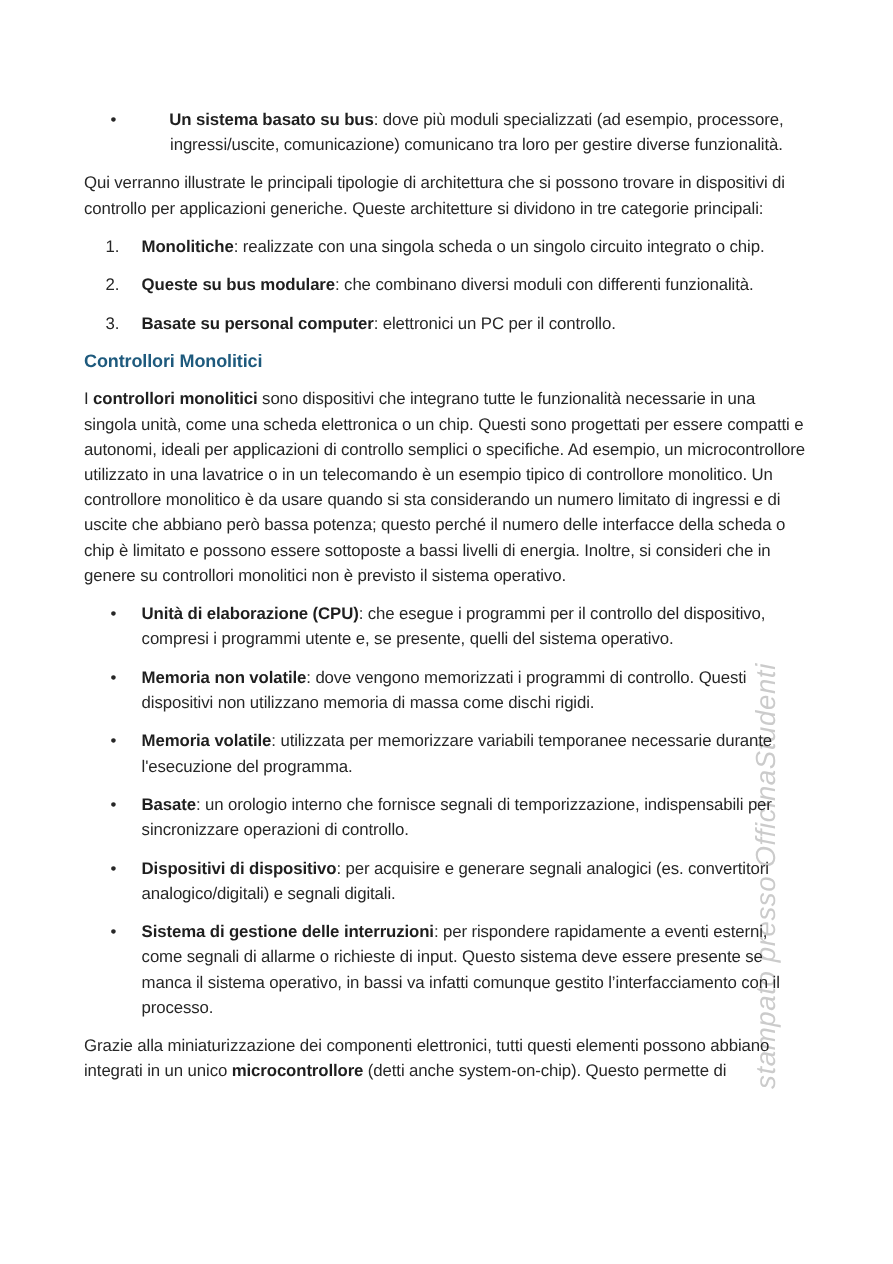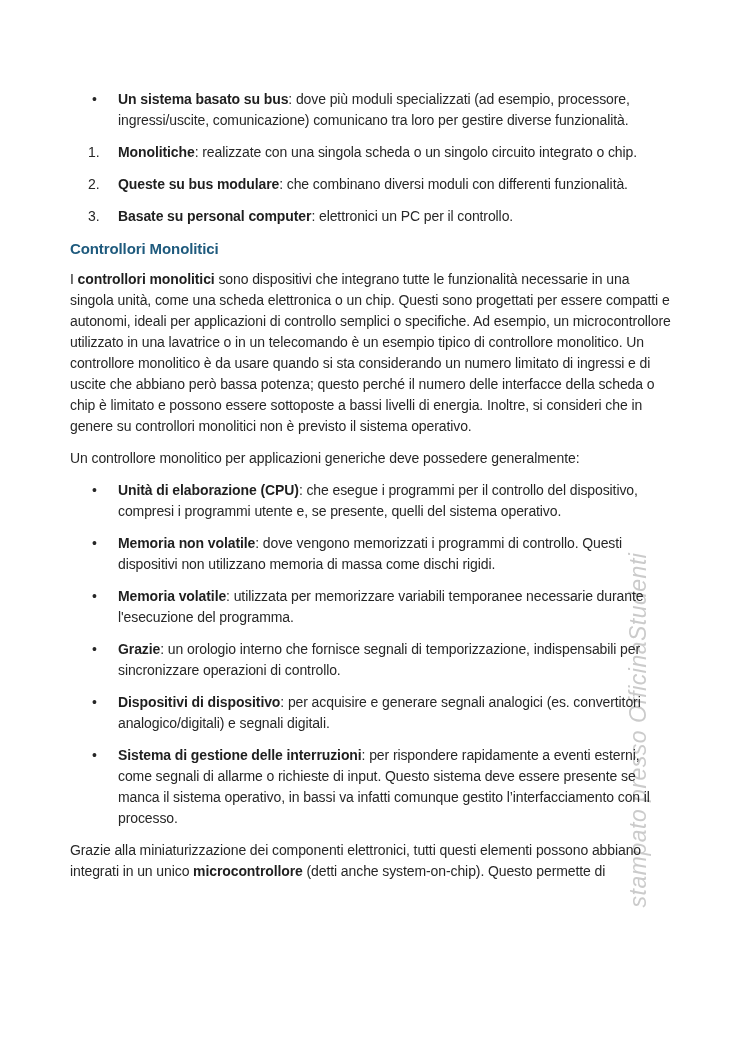--- a/index.html
+++ b/index.html
@@ -24,20 +24,21 @@
     z-index: 2;
     font-size: 14px;
     line-height: 21px;
     letter-spacing: -0.1px;
   }
   .para {
     margin: 0 0 11px 0;
   }
   .first-bullet-block {
     margin-bottom: 15px;
+    text-align: center;
   }
   .li {
     position: relative;
     padding-left: 48px;
     margin: 0 0 11px 0;
   }
   .li .bullet {
     position: absolute;
     left: 22px;
     top: 0;
@@ -85,57 +86,57 @@
 
   <div class="watermark">stampato presso OfficinaStudenti</div>
 
   <div class="content">
 
     <div class="li first-bullet-block">
       <span class="bullet"></span>
       <strong>Un sistema basato su bus</strong><span>: dove più moduli specializzati (ad esempio, processore, ingressi/uscite, comunicazione) comunicano tra loro per gestire diverse funzionalità.</span>
     </div>
 
+    <p class="para">Qui verranno illustrate le principali tipologie di architettura che si possono trovare in dispositivi di controllo per applicazioni generiche. Queste architetture si dividono in tre categorie principali:</p>
 
     <div class="li">
       <span class="num">1.</span>
       <strong>Monolitiche</strong><span>: realizzate con una singola scheda o un singolo circuito integrato o chip.</span>
     </div>
     <div class="li">
       <span class="num">2.</span>
       <strong>Queste su bus modulare</strong><span>: che combinano diversi moduli con differenti funzionalità.</span>
     </div>
     <div class="li">
       <span class="num">3.</span>
       <strong>Basate su personal computer</strong><span>: elettronici un PC per il controllo.</span>
     </div>
 
     <h2 class="section-heading">Controllori Monolitici</h2>
 
     <p class="para">
       <span>I </span><strong>controllori monolitici</strong><span> sono dispositivi che integrano tutte le funzionalità necessarie in una singola unità, come una scheda elettronica o un chip. Questi sono progettati per essere compatti e autonomi, ideali per applicazioni di controllo semplici o specifiche. Ad esempio, un microcontrollore utilizzato in una lavatrice o in un telecomando è un esempio tipico di controllore monolitico. Un controllore monolitico è da usare quando si sta considerando un numero limitato di ingressi e di uscite che abbiano però bassa potenza; questo perché il numero delle interfacce della scheda o chip è limitato e possono essere sottoposte a bassi livelli di energia. Inoltre, si consideri che in genere su controllori monolitici non è previsto il sistema operativo.</span>
     </p>
 
-    <p class="para">Un controllore monolitico per applicazioni generiche deve possedere generalmente:</p>
 
     <div class="li">
       <span class="bullet"></span>
       <strong>Unità di elaborazione (CPU)</strong><span>: che esegue i programmi per il controllo del dispositivo, compresi i programmi utente e, se presente, quelli del sistema operativo.</span>
     </div>
     <div class="li">
       <span class="bullet"></span>
       <strong>Memoria non volatile</strong><span>: dove vengono memorizzati i programmi di controllo. Questi dispositivi non utilizzano memoria di massa come dischi rigidi.</span>
     </div>
     <div class="li">
       <span class="bullet"></span>
       <strong>Memoria volatile</strong><span>: utilizzata per memorizzare variabili temporanee necessarie durante l'esecuzione del programma.</span>
     </div>
     <div class="li">
       <span class="bullet"></span>
-      <strong>Grazie</strong><span>: un orologio interno che fornisce segnali di temporizzazione, indispensabili per sincronizzare operazioni di controllo.</span>
+      <strong>Basate</strong><span>: un orologio interno che fornisce segnali di temporizzazione, indispensabili per sincronizzare operazioni di controllo.</span>
     </div>
     <div class="li">
       <span class="bullet"></span>
       <strong>Dispositivi di dispositivo</strong><span>: per acquisire e generare segnali analogici (es. convertitori analogico/digitali) e segnali digitali.</span>
     </div>
     <div class="li">
       <span class="bullet"></span>
       <strong>Sistema di gestione delle interruzioni</strong><span>: per rispondere rapidamente a eventi esterni, come segnali di allarme o richieste di input. Questo sistema deve essere presente se manca il sistema operativo, in bassi va infatti comunque gestito l’interfacciamento con il processo.</span>
     </div>
 

